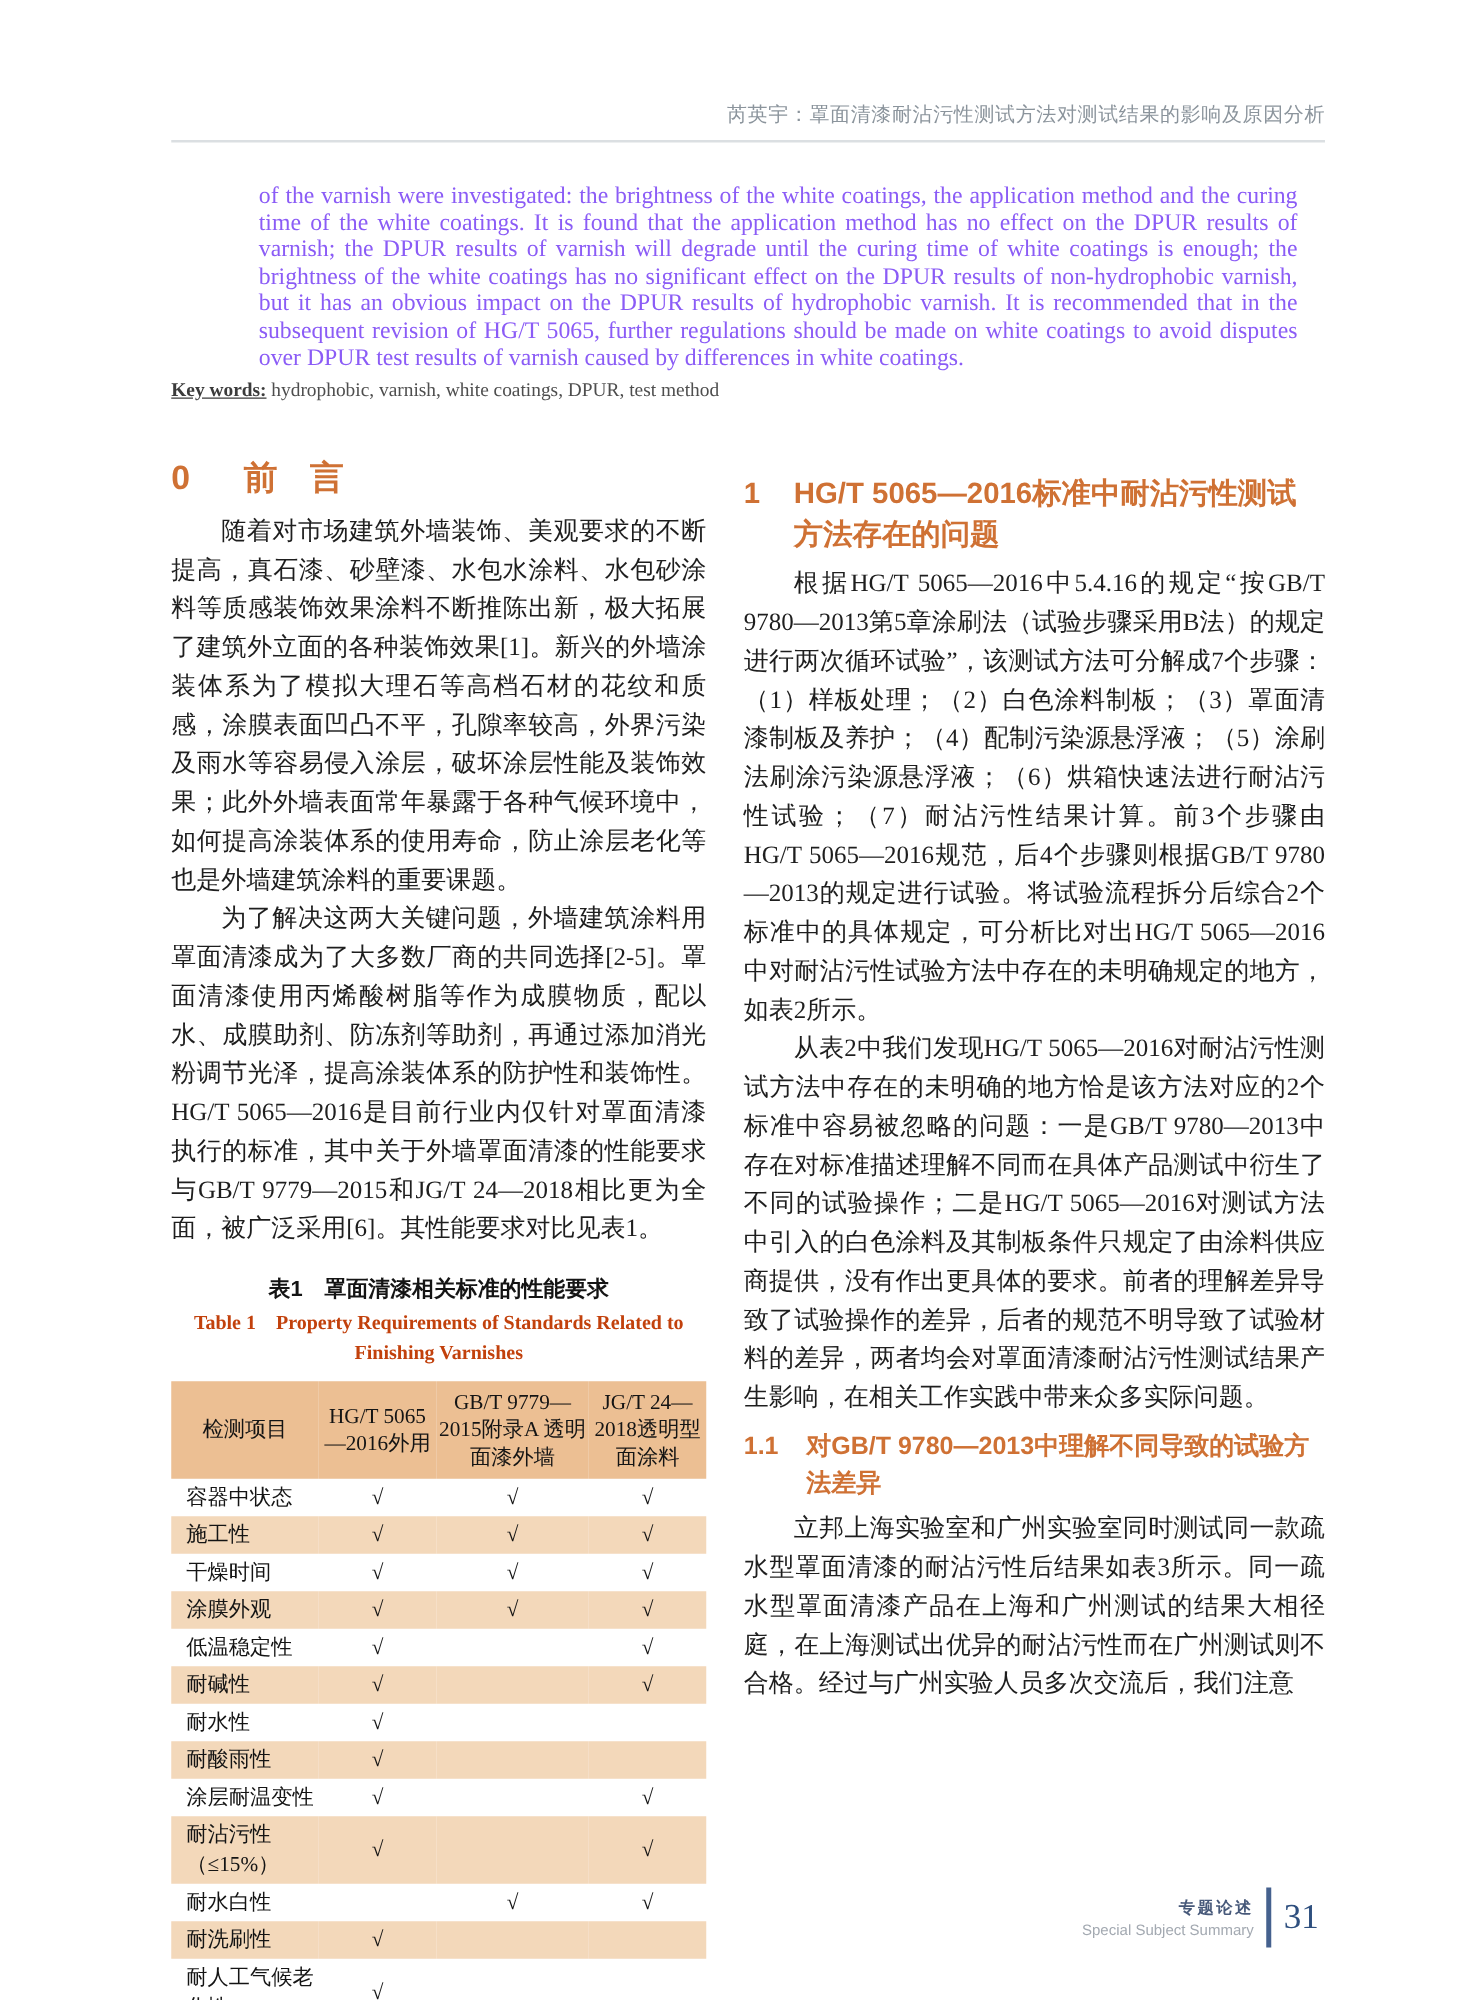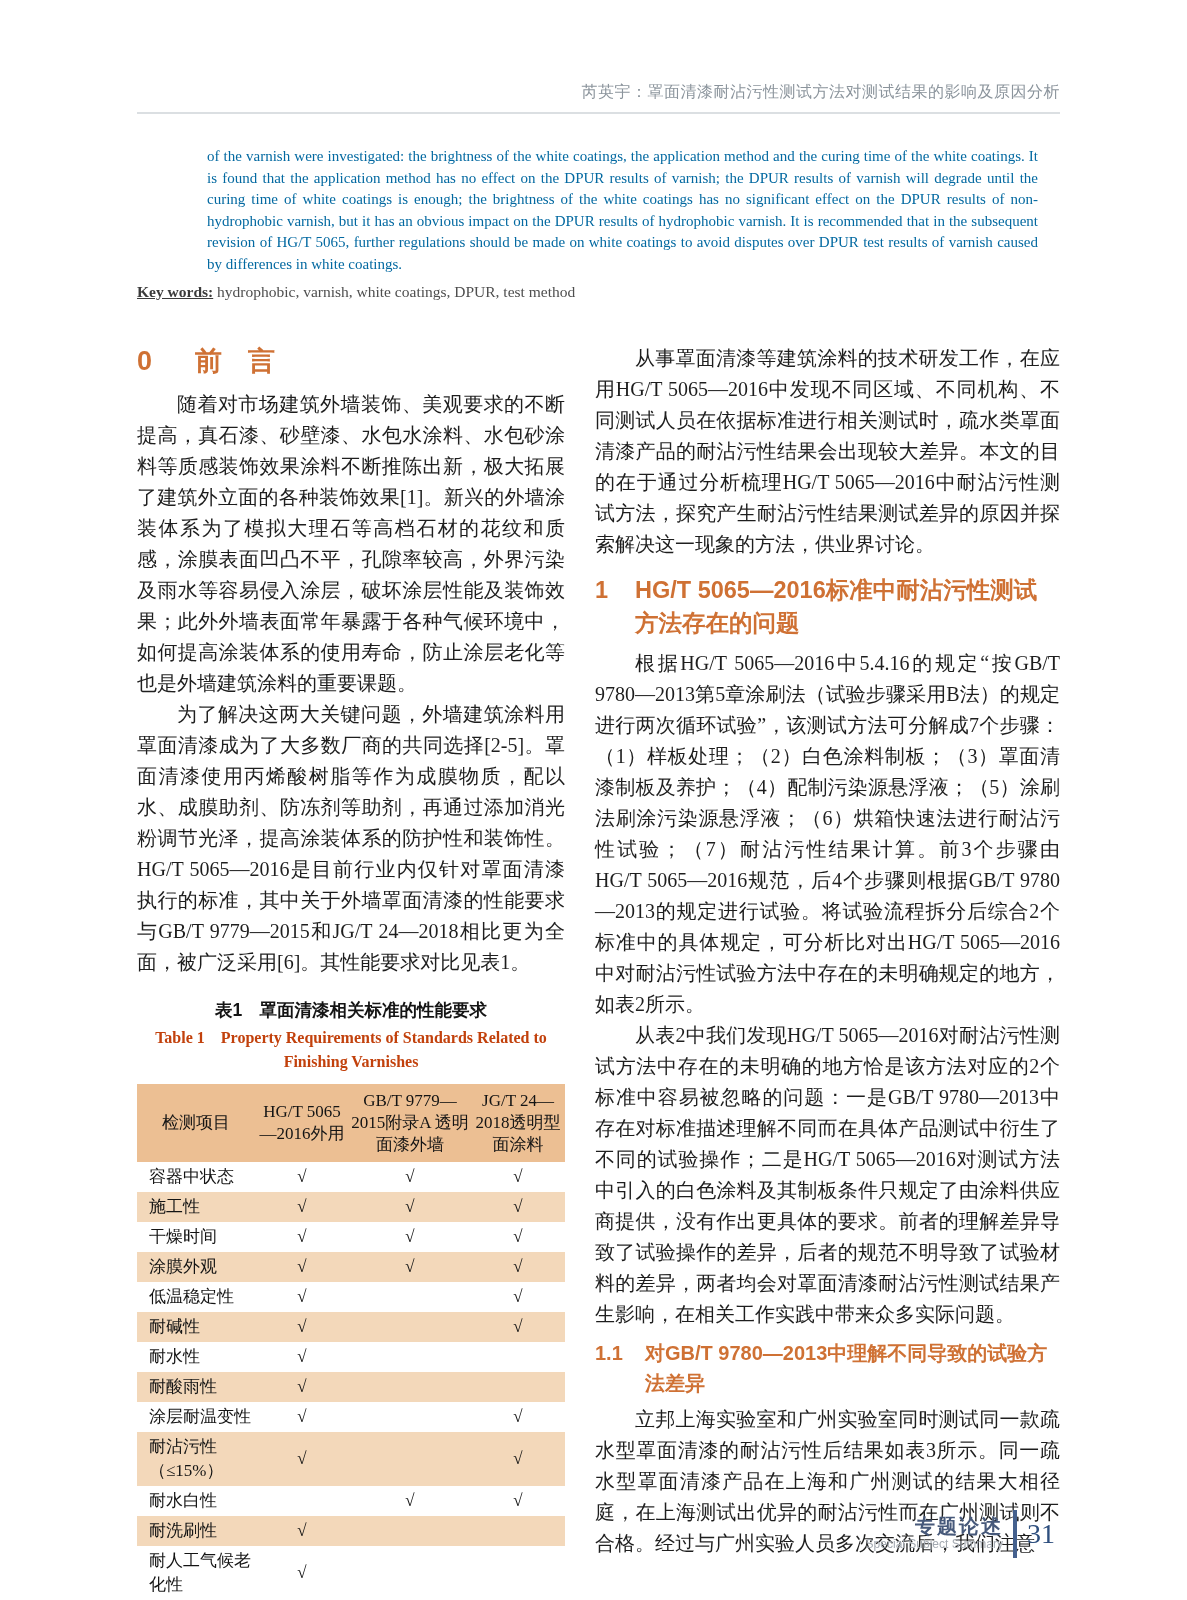--- a/index.html
+++ b/index.html
@@ -28,24 +28,24 @@
     font-family: Liberation Sans, sans-serif;
     padding-bottom: 9px;
     border-bottom: 2px solid #dbdfe2;
     letter-spacing: 0.5px;
   }
   
   .abstract {
     margin-top: 32px;
     padding-left: 70px;
     padding-right: 22px;
-    font-size: 15px;
+    font-size: 19px;
     line-height: 21.6px;
     text-align: justify;
-    color: #0369a1;
+    color: #8b5cf6;
   }
   .keywords {
     margin-top: 7px;
     font-size: 15.5px;
     color: #4e4e4e;
   }
   .keywords .kw-label { font-weight: bold; color: #3b3b3b; text-decoration: underline; }
   
   .columns {
     display: flex;
@@ -128,21 +128,21 @@
     position: absolute;
     right: 132px;
     bottom: 42px;
     display: flex;
     align-items: center;
   }
   .f-left { text-align: right; padding-right: 10px; }
   .f-zh {
     font-family: "Liberation Sans", "DejaVu Sans", sans-serif;
     font-weight: bold;
-    font-size: 20px;
+    font-size: 13px;
     letter-spacing: 2px;
     color: #47597a;
     line-height: 20px;
   }
   .f-en {
     font-family: "Liberation Sans", "DejaVu Sans", sans-serif;
     font-size: 12px;
     color: #a3a9b1;
     line-height: 16px;
   }
@@ -269,21 +269,20 @@
                 <td class="item">耐人工气候老化性</td>
                 <td class="mark">√</td>
                 <td class="mark"></td>
                 <td class="mark"></td>
               </tr>
             </tbody>
         </table>
       </div>
 
       <div class="col-r">
-        <p class="body">从事罩面清漆等建筑涂料的技术研发工作，在应用HG/T 5065—2016中发现不同区域、不同机构、不同测试人员在依据标准进行相关测试时，疏水类罩面清漆产品的耐沾污性结果会出现较大差异。本文的目的在于通过分析梳理HG/T 5065—2016中耐沾污性测试方法，探究产生耐沾污性结果测试差异的原因并探索解决这一现象的方法，供业界讨论。</p>
 
         <h2 class="h-sec h1">
           <span class="h-num">1</span>
           <span class="h-title">HG/T 5065—2016标准中耐沾污性测试方法存在的问题</span>
         </h2>
         <p class="body">根据HG/T 5065—2016中5.4.16的规定“按GB/T 9780—2013第5章涂刷法（试验步骤采用B法）的规定进行两次循环试验”，该测试方法可分解成7个步骤：（1）样板处理；（2）白色涂料制板；（3）罩面清漆制板及养护；（4）配制污染源悬浮液；（5）涂刷法刷涂污染源悬浮液；（6）烘箱快速法进行耐沾污性试验；（7）耐沾污性结果计算。前3个步骤由HG/T 5065—2016规范，后4个步骤则根据GB/T 9780—2013的规定进行试验。将试验流程拆分后综合2个标准中的具体规定，可分析比对出HG/T 5065—2016中对耐沾污性试验方法中存在的未明确规定的地方，如表2所示。</p>
         <p class="body">从表2中我们发现HG/T 5065—2016对耐沾污性测试方法中存在的未明确的地方恰是该方法对应的2个标准中容易被忽略的问题：一是GB/T 9780—2013中存在对标准描述理解不同而在具体产品测试中衍生了不同的试验操作；二是HG/T 5065—2016对测试方法中引入的白色涂料及其制板条件只规定了由涂料供应商提供，没有作出更具体的要求。前者的理解差异导致了试验操作的差异，后者的规范不明导致了试验材料的差异，两者均会对罩面清漆耐沾污性测试结果产生影响，在相关工作实践中带来众多实际问题。</p>
 
         <h3 class="h-sec h11">
           <span class="h-num">1.1</span>

